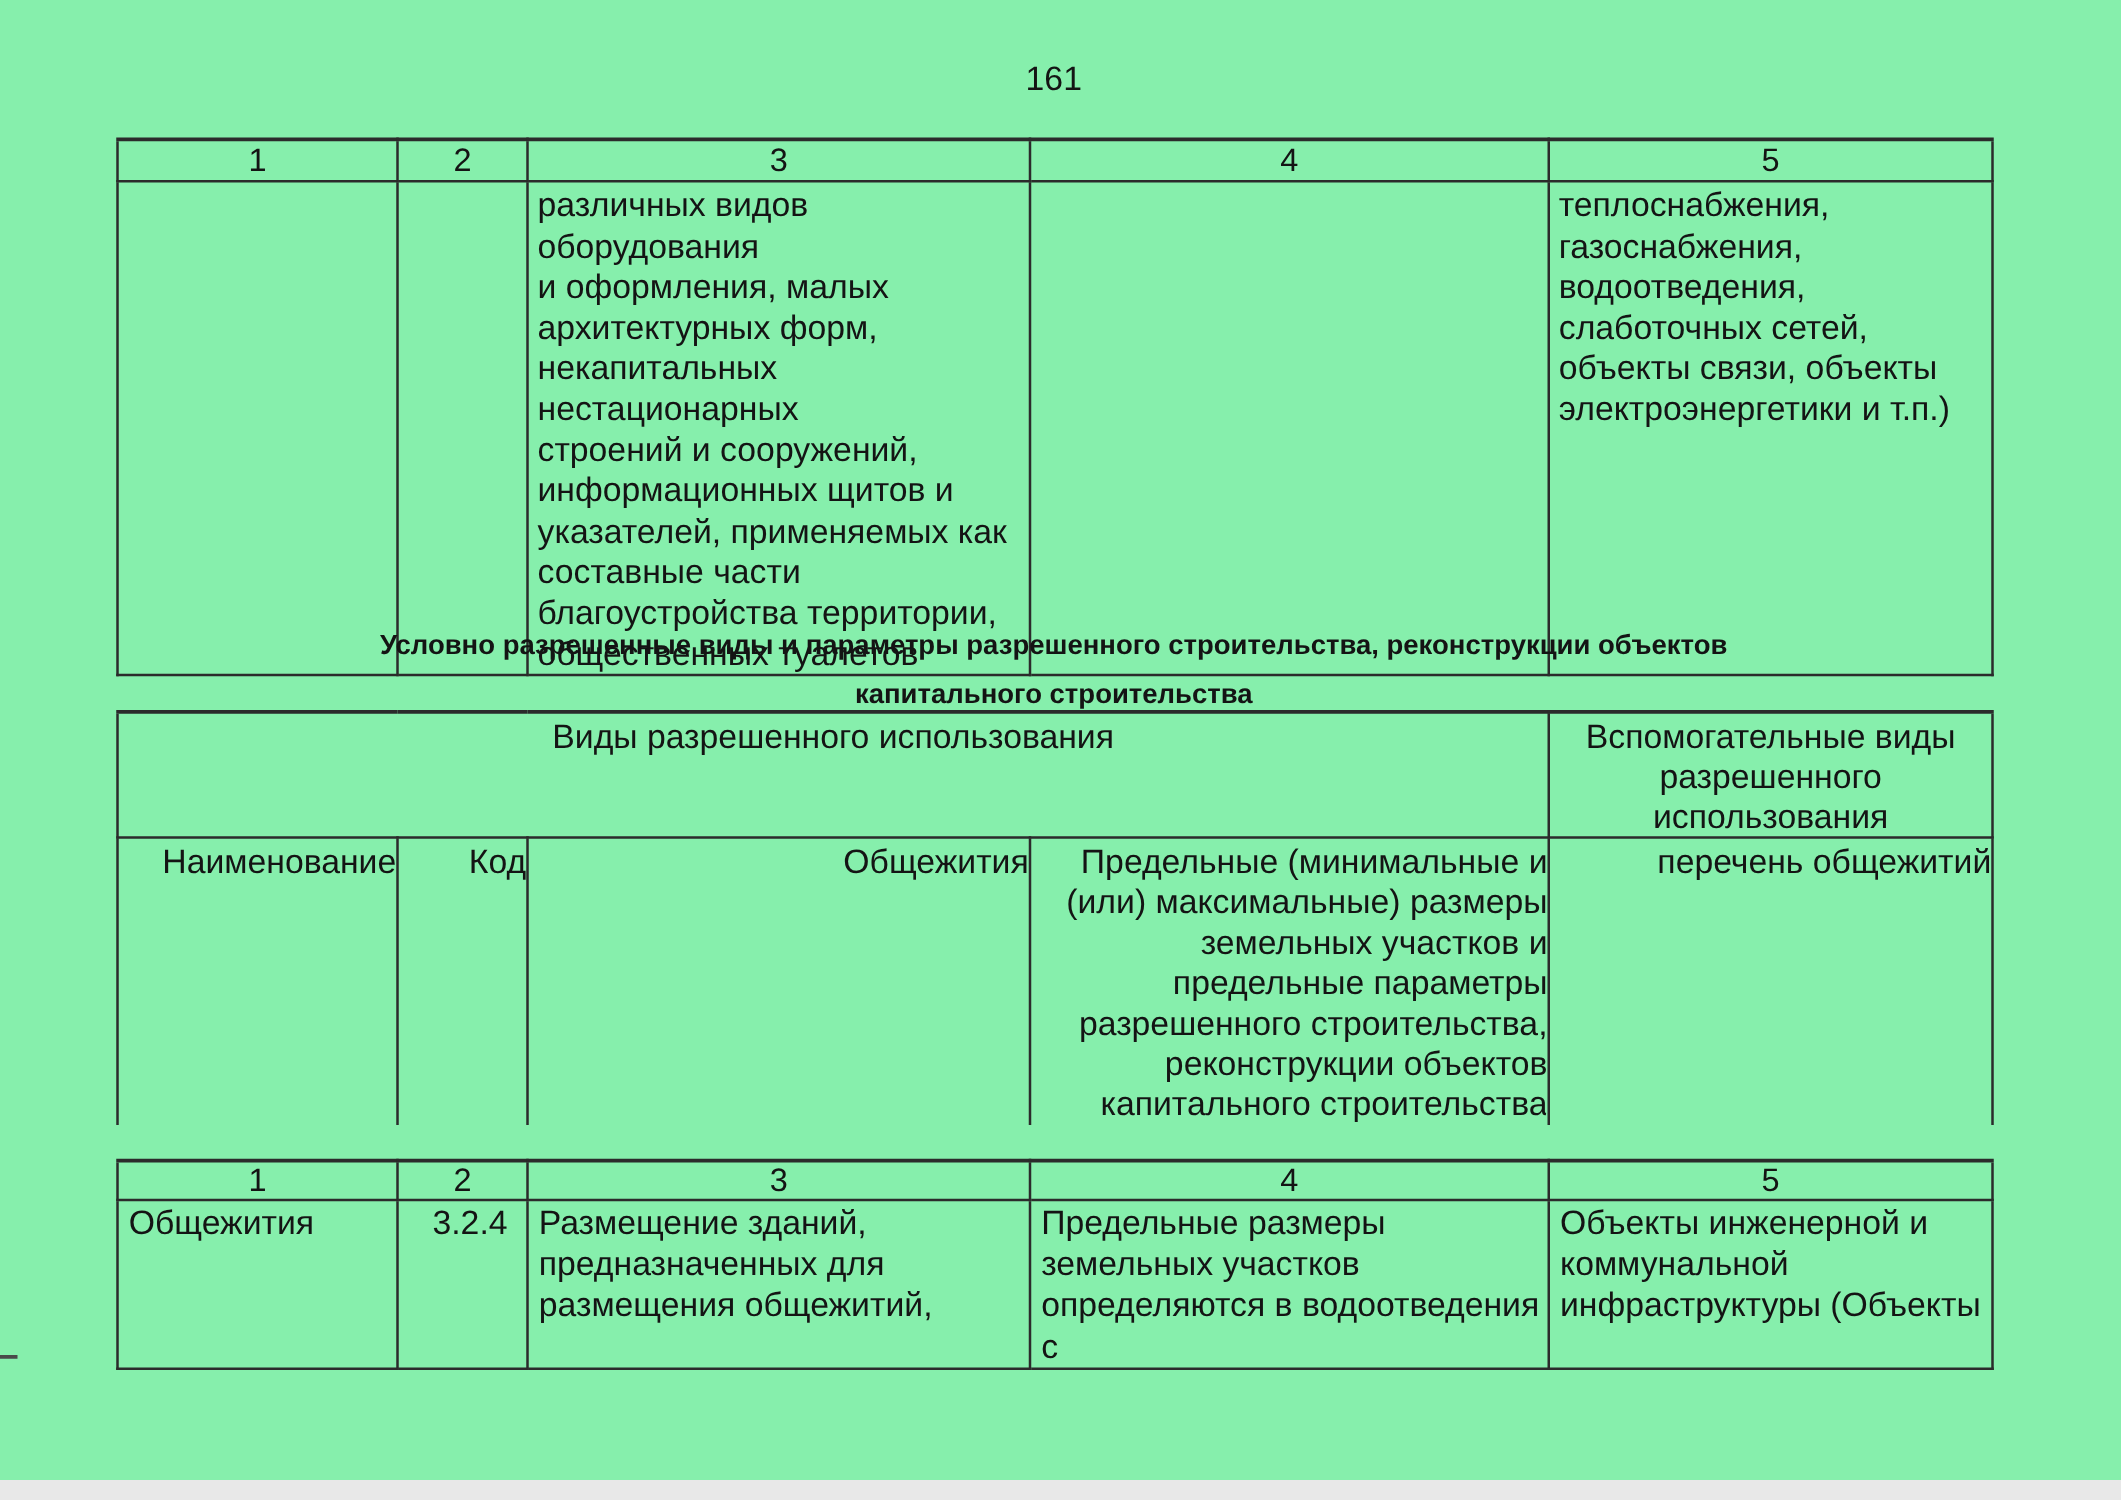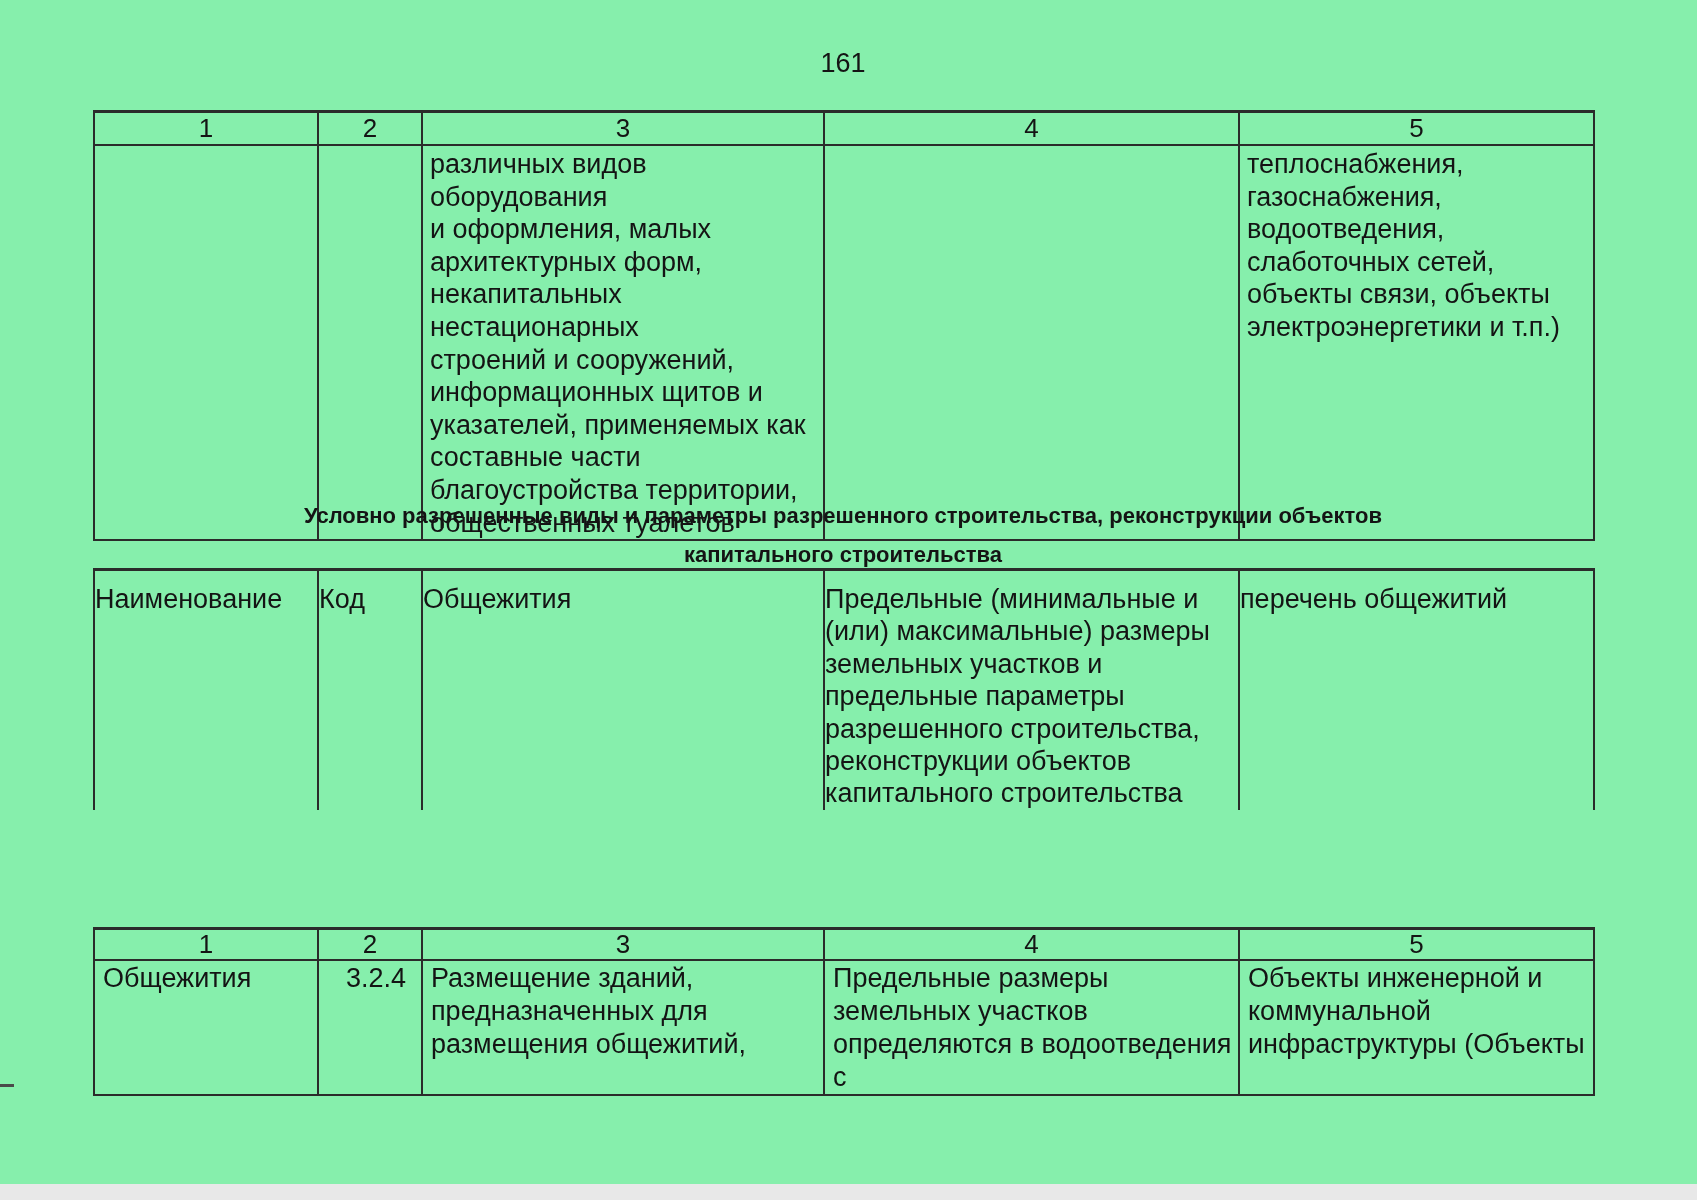--- a/index.html
+++ b/index.html
@@ -31,21 +31,21 @@
     text-align:center; vertical-align:middle;
     font-size:26px; line-height:26px; padding:1px 0 2px 0;
   }
   .pre { white-space:pre-line;border-radius:11px; }
   .t1 { top:110px; }
   .t1 .hdr td { height:28px; }
   .t1 .body td { height:324px; line-height:32.6px; }
   .t1 td.txt { padding:2px 4px 0 7px; }
   .t2 { top:568px; border-bottom:none; }
   .t2 .grp td { height:86px; text-align:center; line-height:32px; padding-top:2px; }
-  .t2 .cols td { height:223px; text-align:left; line-height:32.4px; padding-top:12px; border-bottom:none; }
+  .t2 .cols td { height:223px; text-align:right; line-height:32.4px; padding-top:2px; border-bottom:none; }
   .t3 { top:927px; }
   .t3 .hdr td { height:24px; }
   .t3 .body td { height:95px; line-height:33px; padding:1px 4px 0 8px;margin-left:16px; }
   .t3 .body td.code { text-align:center; padding-left:16px; }
   .section-title {
     position:absolute; left:93px; top:496px; width:1500px;
     text-align:center; font-weight:bold;
     font-size:22px; line-height:39px;
     white-space:pre-line;
   }
@@ -105,20 +105,26 @@
 
   <table class="tbl t2">
     <colgroup>
       <col style="width:224px">
         <col style="width:104px">
         <col style="width:402px">
         <col style="width:415px">
         <col style="width:355px">
     </colgroup>
     <tbody>
+        <tr class="grp">
+      <td colspan="4">Виды разрешенного использования</td>
+      <td class="pre">Вспомогательные виды
+разрешенного
+использования</td>
+    </tr>
     <tr class="cols">
       <td>Наименование</td>
       <td>Код</td>
       <td>Общежития</td>
       <td class="pre">Предельные (минимальные и
 (или) максимальные) размеры
 земельных участков и
 предельные параметры
 разрешенного строительства,
 реконструкции объектов

